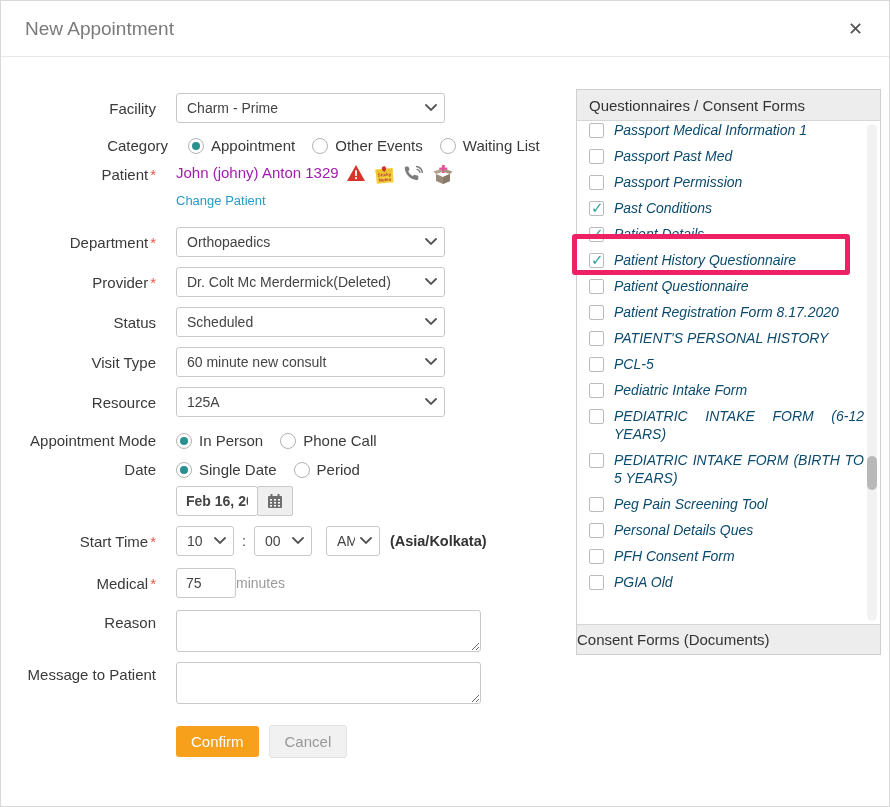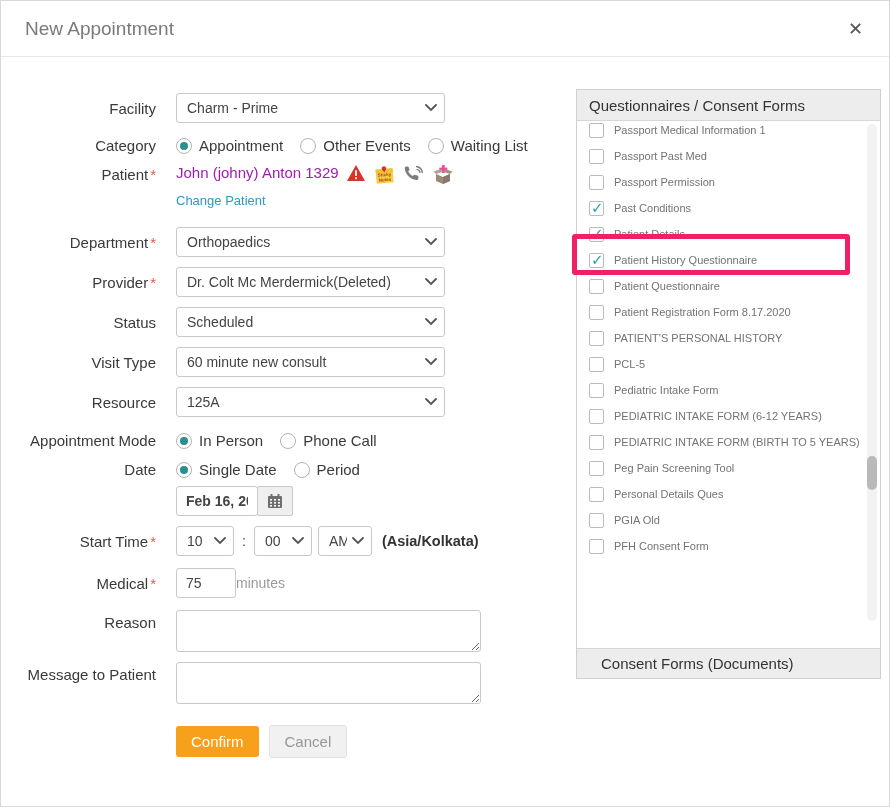--- a/index.html
+++ b/index.html
@@ -52,30 +52,30 @@
   .btn.cancel { background: #f1f1f1; color: #979797; border: 1px solid #e2e2e2; margin-left: 10px; }
 
   
   .panel { position: absolute; left: 575px; top: 88px; width: 305px; border: 1px solid #cfcfcf; background: #fff; }
   .panel-header { height: 31px; background: #ededed; border-bottom: 1px solid #d6d6d6; display: flex; align-items: center; padding-left: 12px; font-size: 15px; color: #333; }
   .panel-list { position: relative; height: 503px; overflow: hidden; padding: 0 16px 0 12px; background: #fff; }
   .q-item { display: flex; align-items: flex-start; gap: 10px; margin-bottom: 8px; cursor: pointer; }
   .panel-list .q-item:first-child { margin-top: -9px; }
   .cb { width: 15px; height: 15px; border: 1px solid #bbb; border-radius: 2px; background: #fff; flex: none; position: relative; margin-top: 2px; }
   .cb.checked::after { content: "\2713"; position: absolute; left: 1px; top: -3px; font-size: 15px; font-weight: bold; color: #2aa0a0; }
-  .q-label { font-size: 11px; line-height: 18px; color: #737373; text-align: justify; }
-  .panel-footer { height: 30px; background: #ededed; border-top: 1px solid #d6d6d6; display: flex; align-items: center; padding-left: 24px; font-size: 15px; color: #333; cursor: pointer; margin-top: 24px; }
+  .q-label { font-size: 14px; line-height: 18px; color: #0c4a6e; text-align: justify; font-style: italic; }
+  .panel-footer { height: 30px; background: #ededed; border-top: 1px solid #d6d6d6; display: flex; align-items: center; padding-left: 0; font-size: 15px; color: #333; cursor: pointer; }
 
   .scroll-track { position: absolute; right: 3px; top: 3px; bottom: 3px; width: 10px; background: #f2f2f2; border-radius: 6px; }
   .scroll-thumb { position: absolute; left: 0; top: 332px; width: 10px; height: 34px; background: #b9b9b9; border-radius: 5px; cursor: pointer; }
 
   .highlight-box { position: absolute; left: -5px; top: 144px; width: 278px; height: 41px; border: 5px solid #ed2164; border-radius: 3px; z-index: 6; pointer-events: none; }
 
   
-  .mt14 { margin-top: 14px; } .mt10 { margin-top: 10px; } .mt8 { margin-top: 8px; }
+  .mt14 { margin-top: 14px; padding-left: 12px; } .mt10 { margin-top: 10px; } .mt8 { margin-top: 8px; }
   .mt19 { margin-top: 19px; } .mt15 { margin-top: 15px; } .mt12 { margin-top: 12px; } .mt21 { margin-top: 21px; }
 </style>
 </head>
 <body>
 
 <div class="modal">
 
   <div class="mhead">
     <div class="mtitle">New Appointment</div>
     <div class="mclose">✕</div>
@@ -291,21 +291,21 @@
         </div>
         <span class="colon">:</span>
         <div class="sel sm">
           <select><option>00</option></select>
           <span class="chev">
               <svg width="12" height="8">
                 <path d="M1 1 L6 6 L11 1" stroke="#555" stroke-width="1.8" fill="none" stroke-linecap="round"></path>
               </svg>
             </span>
         </div>
-        <div class="sel ampm" style="margin-left:6px;">
+        <div class="sel ampm" style="margin-left:14px;">
           <select><option>AM</option></select>
           <span class="chev">
               <svg width="12" height="8">
                 <path d="M1 1 L6 6 L11 1" stroke="#555" stroke-width="1.8" fill="none" stroke-linecap="round"></path>
               </svg>
             </span>
         </div>
         <span class="tz">(Asia/Kolkata)</span>
       </div>
     </div>
@@ -416,26 +416,26 @@
   </div>
 
   <div class="q-item">
     <span class="cb"></span>
     <span class="q-label">Personal Details Ques</span>
   </div>
 
 
   <div class="q-item">
     <span class="cb"></span>
+    <span class="q-label">PFH Consent Form</span>
+  </div>
+
+  <div class="q-item">
+    <span class="cb"></span>
     <span class="q-label">PGIA Old</span>
-  </div>
-
-  <div class="q-item">
-    <span class="cb"></span>
-    <span class="q-label">PFH Consent Form</span>
   </div>
 
 </div>
     <div class="highlight-box"></div>
     <div class="panel-footer">Consent Forms (Documents)</div>
   </div>
 
 </div>
 
 </body></html>

